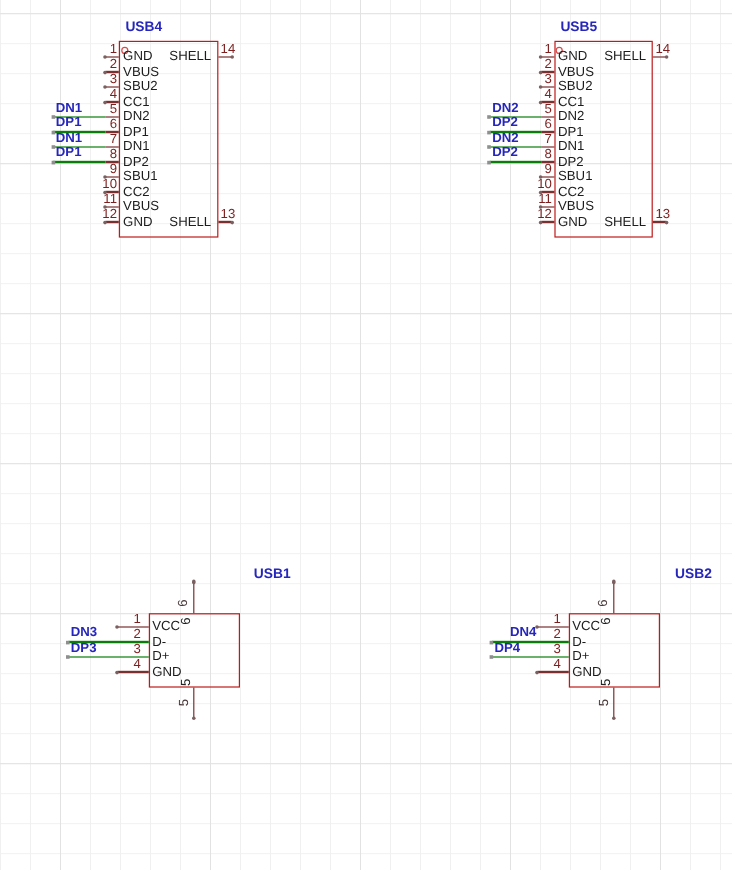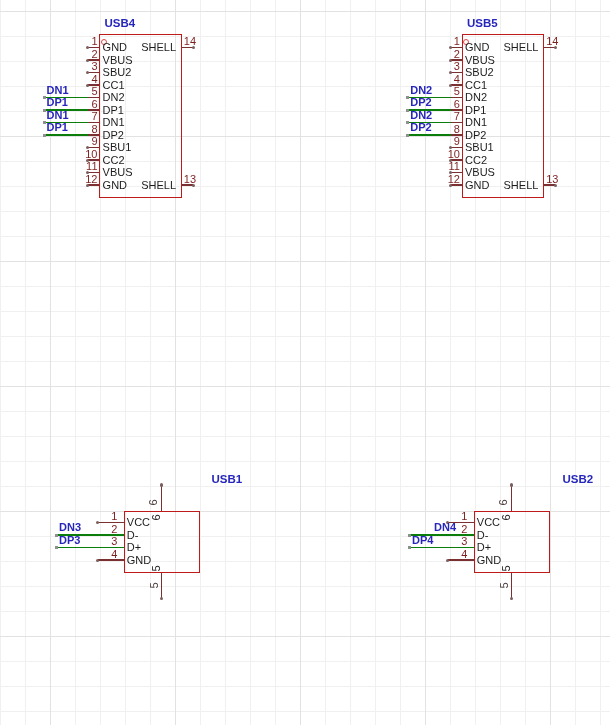--- a/index.html
+++ b/index.html
@@ -209,21 +209,21 @@
     </div>
     <div class="grp">
       <div class="txt des" style="left: 562.5px; top: 473.5px;">USB2</div>
       <div class="cbox" style="left: 474.3px; top: 510.7px; width: 75.7px; height: 62.6px;"></div>
       <div class="h stub" style="left: 448.3px; top: 521.75px; width: 26px;"></div>
       <div class="tip" style="left: 446.3px; top: 521px;"></div>
       <div class="txt num ra" style="left: 423.3px; top: 511px; width: 44px;">1</div>
       <div class="txt nm" style="left: 476.8px; top: 517px;">VCC</div>
       <div class="h wire" style="left: 409.5px; top: 534.25px; width: 64.8px;"></div>
       <div class="sq" style="left: 408px; top: 533.5px;"></div>
-      <div class="txt net" style="left: 390px; top: 522px; padding-left: 44px;">DN4</div>
+      <div class="txt net" style="left: 425px; top: 522px;">DN4</div>
       <div class="txt num ra" style="left: 423.3px; top: 523.5px; width: 44px;">2</div>
       <div class="txt nm" style="left: 476.8px; top: 529.5px;">D-</div>
       <div class="h wire" style="left: 409.5px; top: 546.75px; width: 64.8px;"></div>
       <div class="sq" style="left: 408px; top: 546px;"></div>
       <div class="txt net" style="left: 412px; top: 534.5px;">DP4</div>
       <div class="txt num ra" style="left: 423.3px; top: 536px; width: 44px;">3</div>
       <div class="txt nm" style="left: 476.8px; top: 542px;">D+</div>
       <div class="h stub" style="left: 448.3px; top: 559.25px; width: 26px;"></div>
       <div class="tip" style="left: 446.3px; top: 558.5px;"></div>
       <div class="txt num ra" style="left: 423.3px; top: 548.5px; width: 44px;">4</div>

